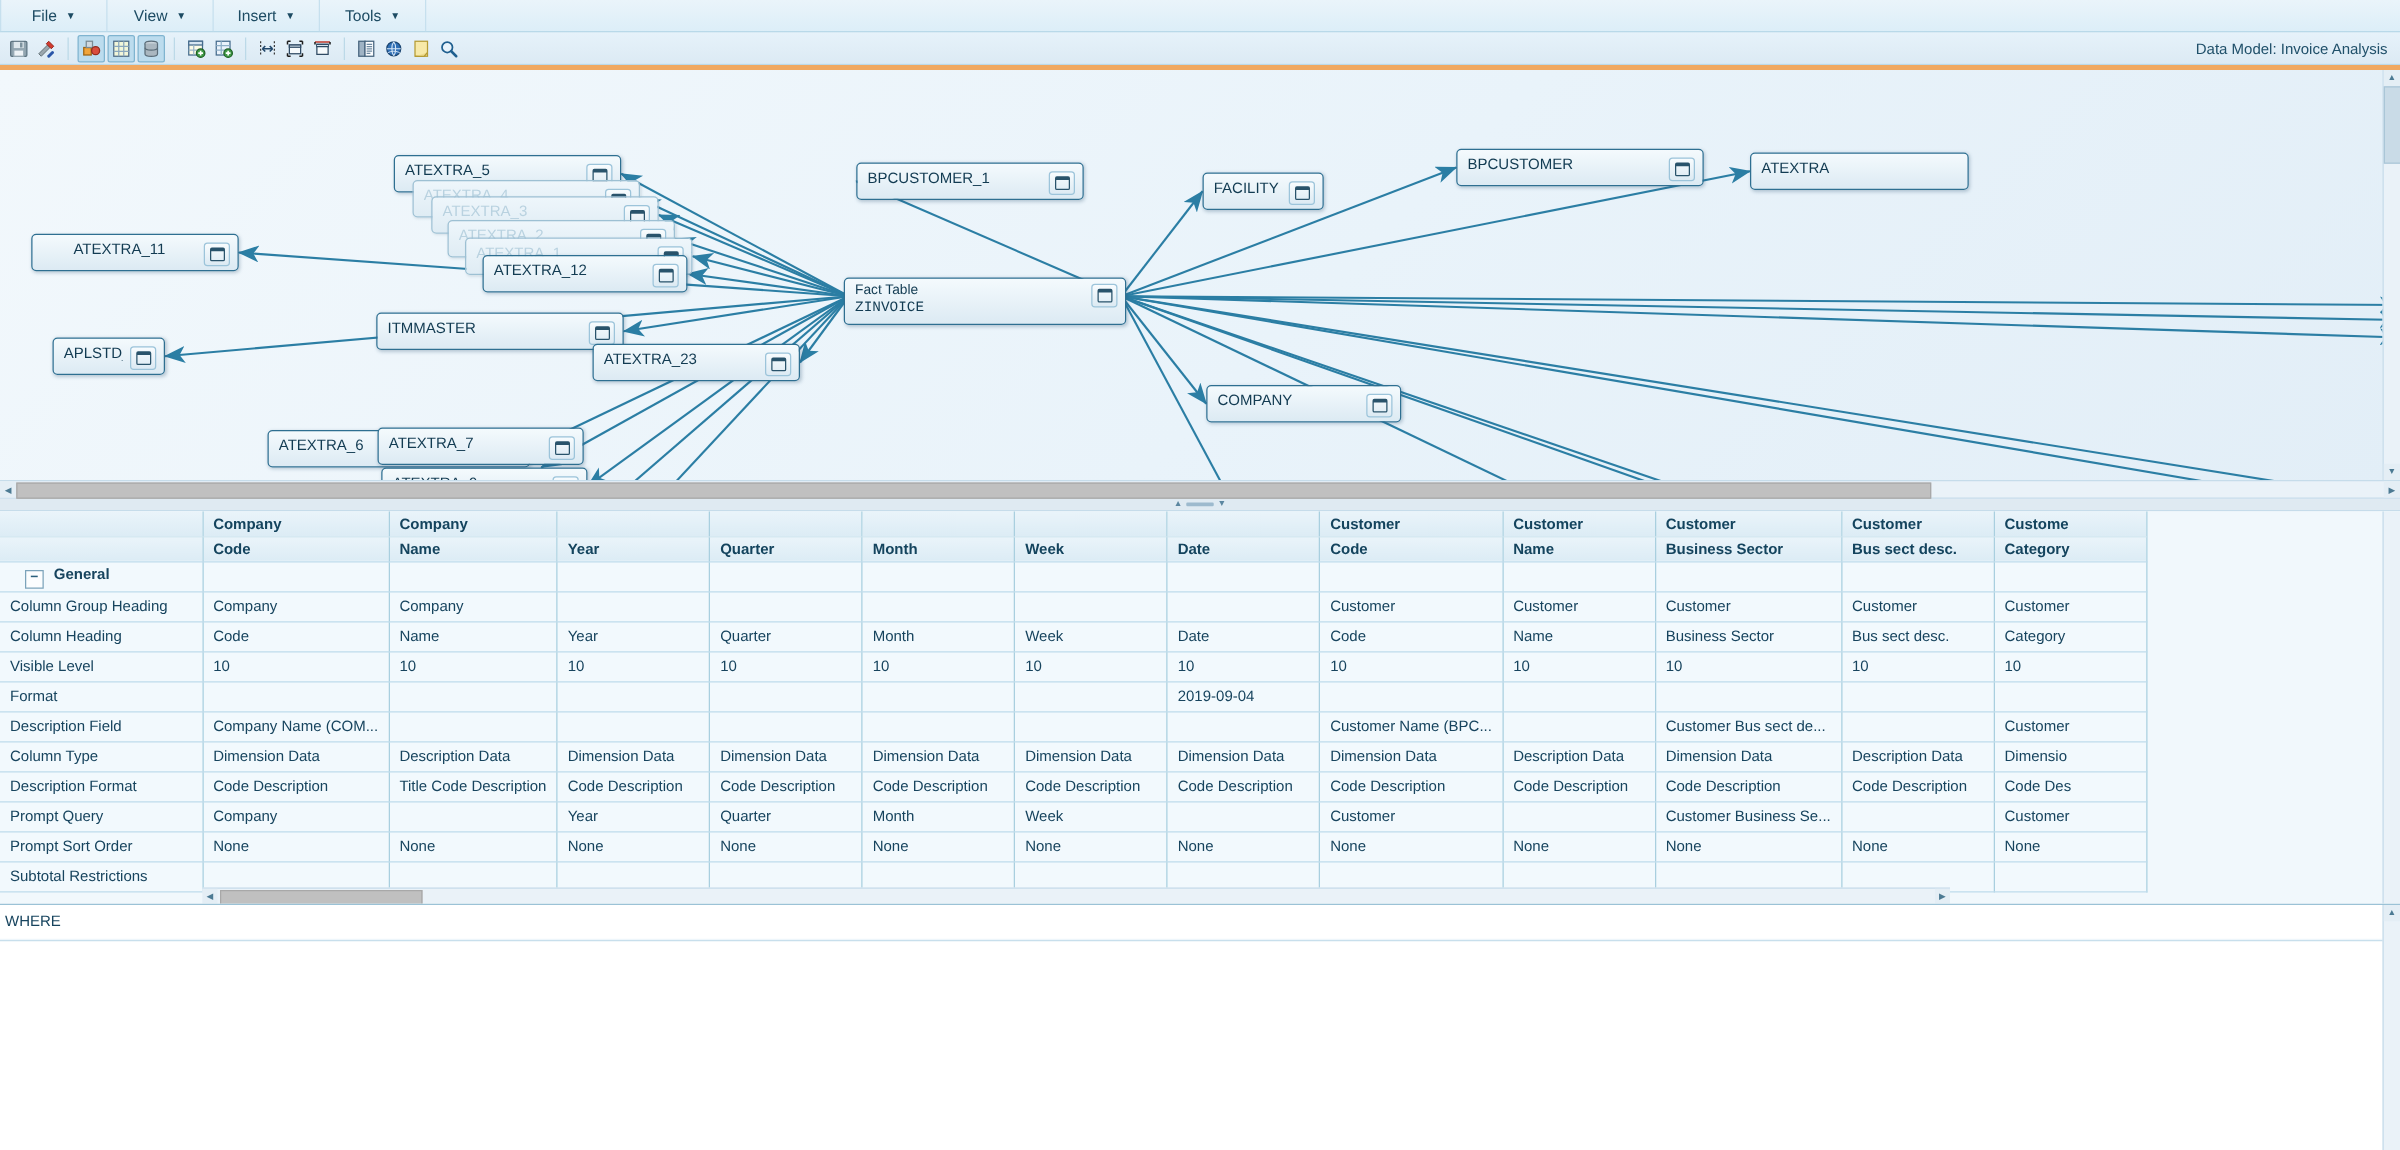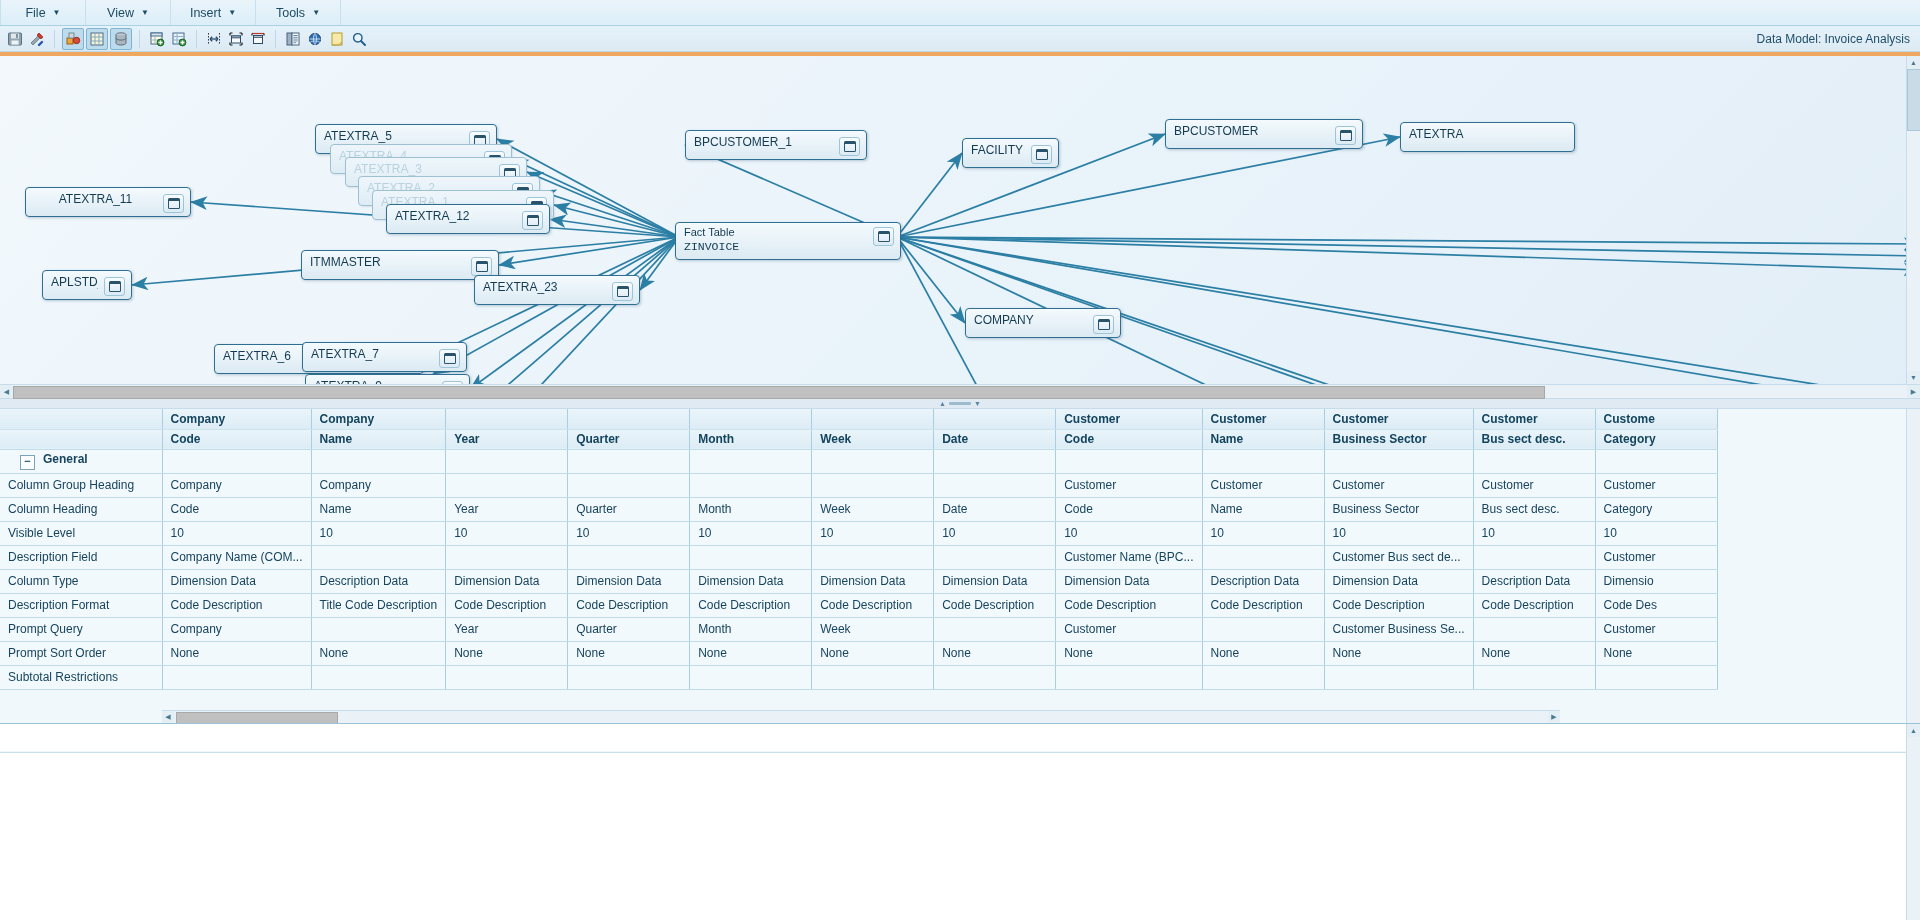--- a/index.html
+++ b/index.html
@@ -582,20 +582,35 @@
           <td>10</td>
           <td>10</td>
           <td>10</td>
           <td>10</td>
           <td>10</td>
           <td>10</td>
           <td>10</td>
           <td>10</td>
         </tr>
         <tr>
+          <td class="rowlabel">Format</td>
+          <td></td>
+          <td></td>
+          <td></td>
+          <td></td>
+          <td></td>
+          <td></td>
+          <td>2019-09-04</td>
+          <td></td>
+          <td></td>
+          <td></td>
+          <td></td>
+          <td></td>
+        </tr>
+        <tr>
           <td class="rowlabel">Description Field</td>
           <td>Company Name (COM...</td>
           <td></td>
           <td></td>
           <td></td>
           <td></td>
           <td></td>
           <td></td>
           <td>Customer Name (BPC...</td>
           <td></td>
@@ -683,18 +698,19 @@
 
   <div id="gridHScroll">
     <div class="ar" style="left:0;">◀</div>
     <div class="thumb"></div>
     <div class="ar" style="right:0;">▶</div>
   </div>
   <div id="gridVScroll"></div>
 </div>
 
 <div id="wherePane">
+  <div id="whereLabel">WHERE</div>
   <div id="whereEditor"></div>
   <div id="whereVScroll">
     <div class="sb-arrow">▲</div>
 
   </div>
 </div>
 
 </body></html>

